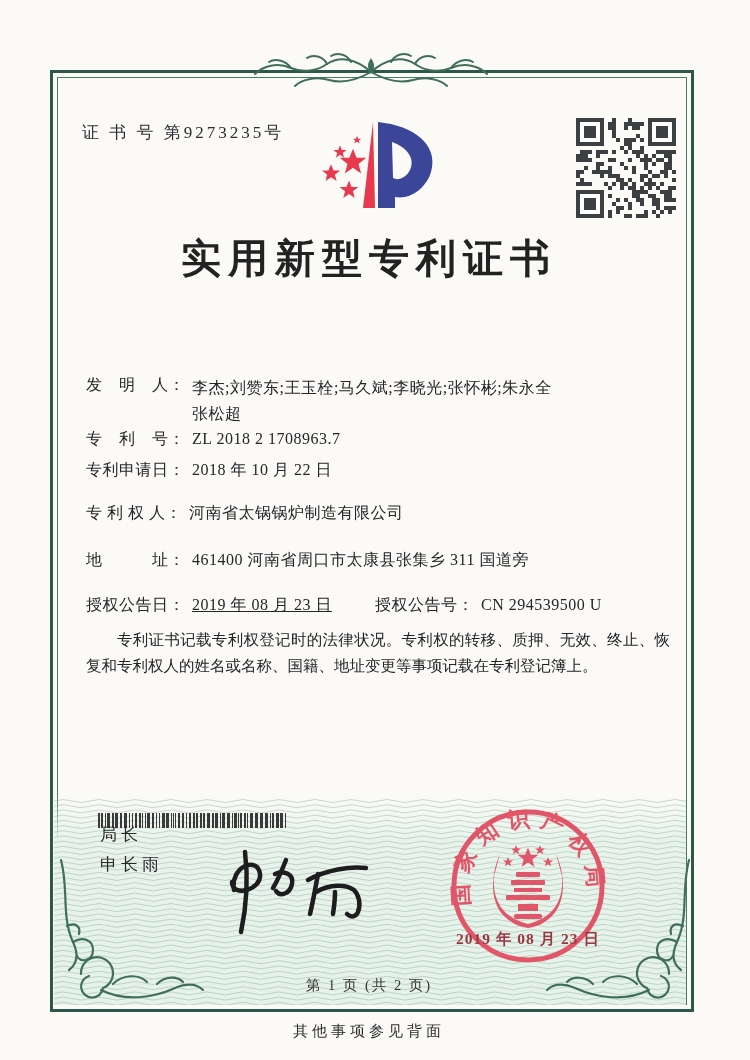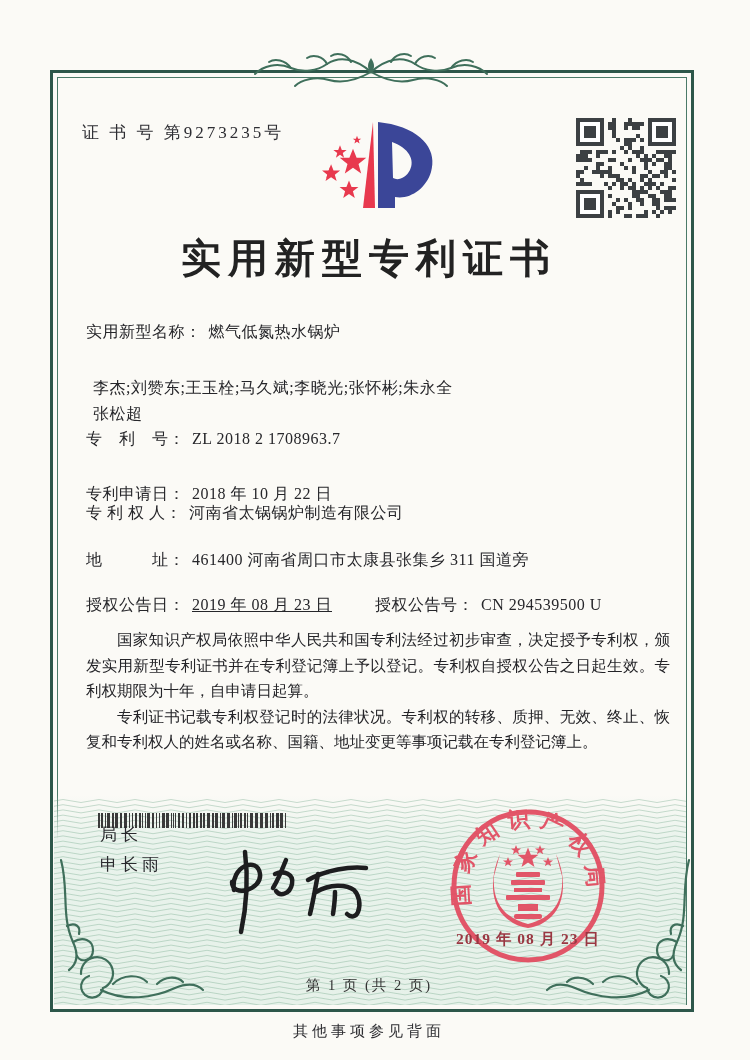--- a/index.html
+++ b/index.html
@@ -28,21 +28,21 @@
     position:absolute;left:50px;top:231px;width:638px;text-align:center;
     font-size:40px;font-weight:600;letter-spacing:7px;color:#222;
   }
   .row{position:absolute;left:86px;width:580px;font-size:16px;letter-spacing:.5px;white-space:nowrap;}
   .row .lbl{display:inline-block;}
   .row .val{margin-left:7px;}
   .row-name{top:322px;}
   .row-inventor{top:375px;display:flex;}
   .row-inventor .vwrap{margin-left:7px;line-height:26px;white-space:normal;}
   .row-patno{top:429px;}
-  .row-filing{top:484px;}
+  .row-filing{top:460px;}
   .row-patentee{top:503px;}
   .row-address{top:550px;}
   .row-grant{top:595px;text-decoration:underline;}
   .pair2{position:absolute;left:289px;top:0;}
   .paras{
     position:absolute;left:86px;top:627px;width:584px;
     font-size:15.5px;line-height:25.5px;text-align:justify;color:#242428;
   }
   .paras p{margin:0;text-indent:2em;}
   .barcode{position:absolute;left:98px;top:813px;}
@@ -311,25 +311,23 @@
       <rect x="72" y="0" width="28" height="28" fill="#3c4043"></rect>
       <rect x="76" y="4" width="20" height="20" fill="#fff"></rect>
       <rect x="80" y="8" width="12" height="12" fill="#3c4043"></rect>
       <rect x="0" y="72" width="28" height="28" fill="#3c4043"></rect>
       <rect x="4" y="76" width="20" height="20" fill="#fff"></rect>
       <rect x="8" y="80" width="12" height="12" fill="#3c4043"></rect>
     </svg>
 
   <div class="title">实用新型专利证书</div>
 
-  <div class="row row-name">
-    <span class="lbl">实用新型名称：</span><span class="val">燃气低氮热水锅炉</span>
-  </div>
 
   <div class="row row-inventor">
+    <span class="lbl">发　明　人：</span>
     <span class="vwrap">
       <span>李杰;刘赞东;王玉栓;马久斌;李晓光;张怀彬;朱永全</span><br>
       <span>张松超</span>
     </span>
   </div>
 
   <div class="row row-patno">
     <span class="lbl">专　利　号：</span><span class="val">ZL 2018 2 1708963.7</span>
   </div>
 
@@ -348,21 +346,20 @@
   <div class="row row-grant">
     <span>
       <span class="lbl">授权公告日：</span><span class="val">2019 年 08 月 23 日</span>
     </span>
     <span class="pair2">
       <span class="lbl">授权公告号：</span><span class="val">CN 294539500 U</span>
     </span>
   </div>
 
   <div class="paras">
-    <p>国家知识产权局依照中华人民共和国专利法经过初步审查，决定授予专利权，颁发实用新型专利证书并在专利登记簿上予以登记。专利权自授权公告之日起生效。专利权期限为十年，自申请日起算。</p>
     <p>专利证书记载专利权登记时的法律状况。专利权的转移、质押、无效、终止、恢复和专利权人的姓名或名称、国籍、地址变更等事项记载在专利登记簿上。</p>
   </div>
 
   <svg class="barcode" width="190" height="15" id="barsvg">
       <rect x="0" y="0" width="2" height="15" fill="#3a3a3a"></rect>
       <rect x="3" y="0" width="2" height="15" fill="#3a3a3a"></rect>
       <rect x="7" y="0" width="1" height="15" fill="#3a3a3a"></rect>
       <rect x="9" y="0" width="3" height="15" fill="#3a3a3a"></rect>
       <rect x="14" y="0" width="2" height="15" fill="#3a3a3a"></rect>
       <rect x="17" y="0" width="3" height="15" fill="#3a3a3a"></rect>

